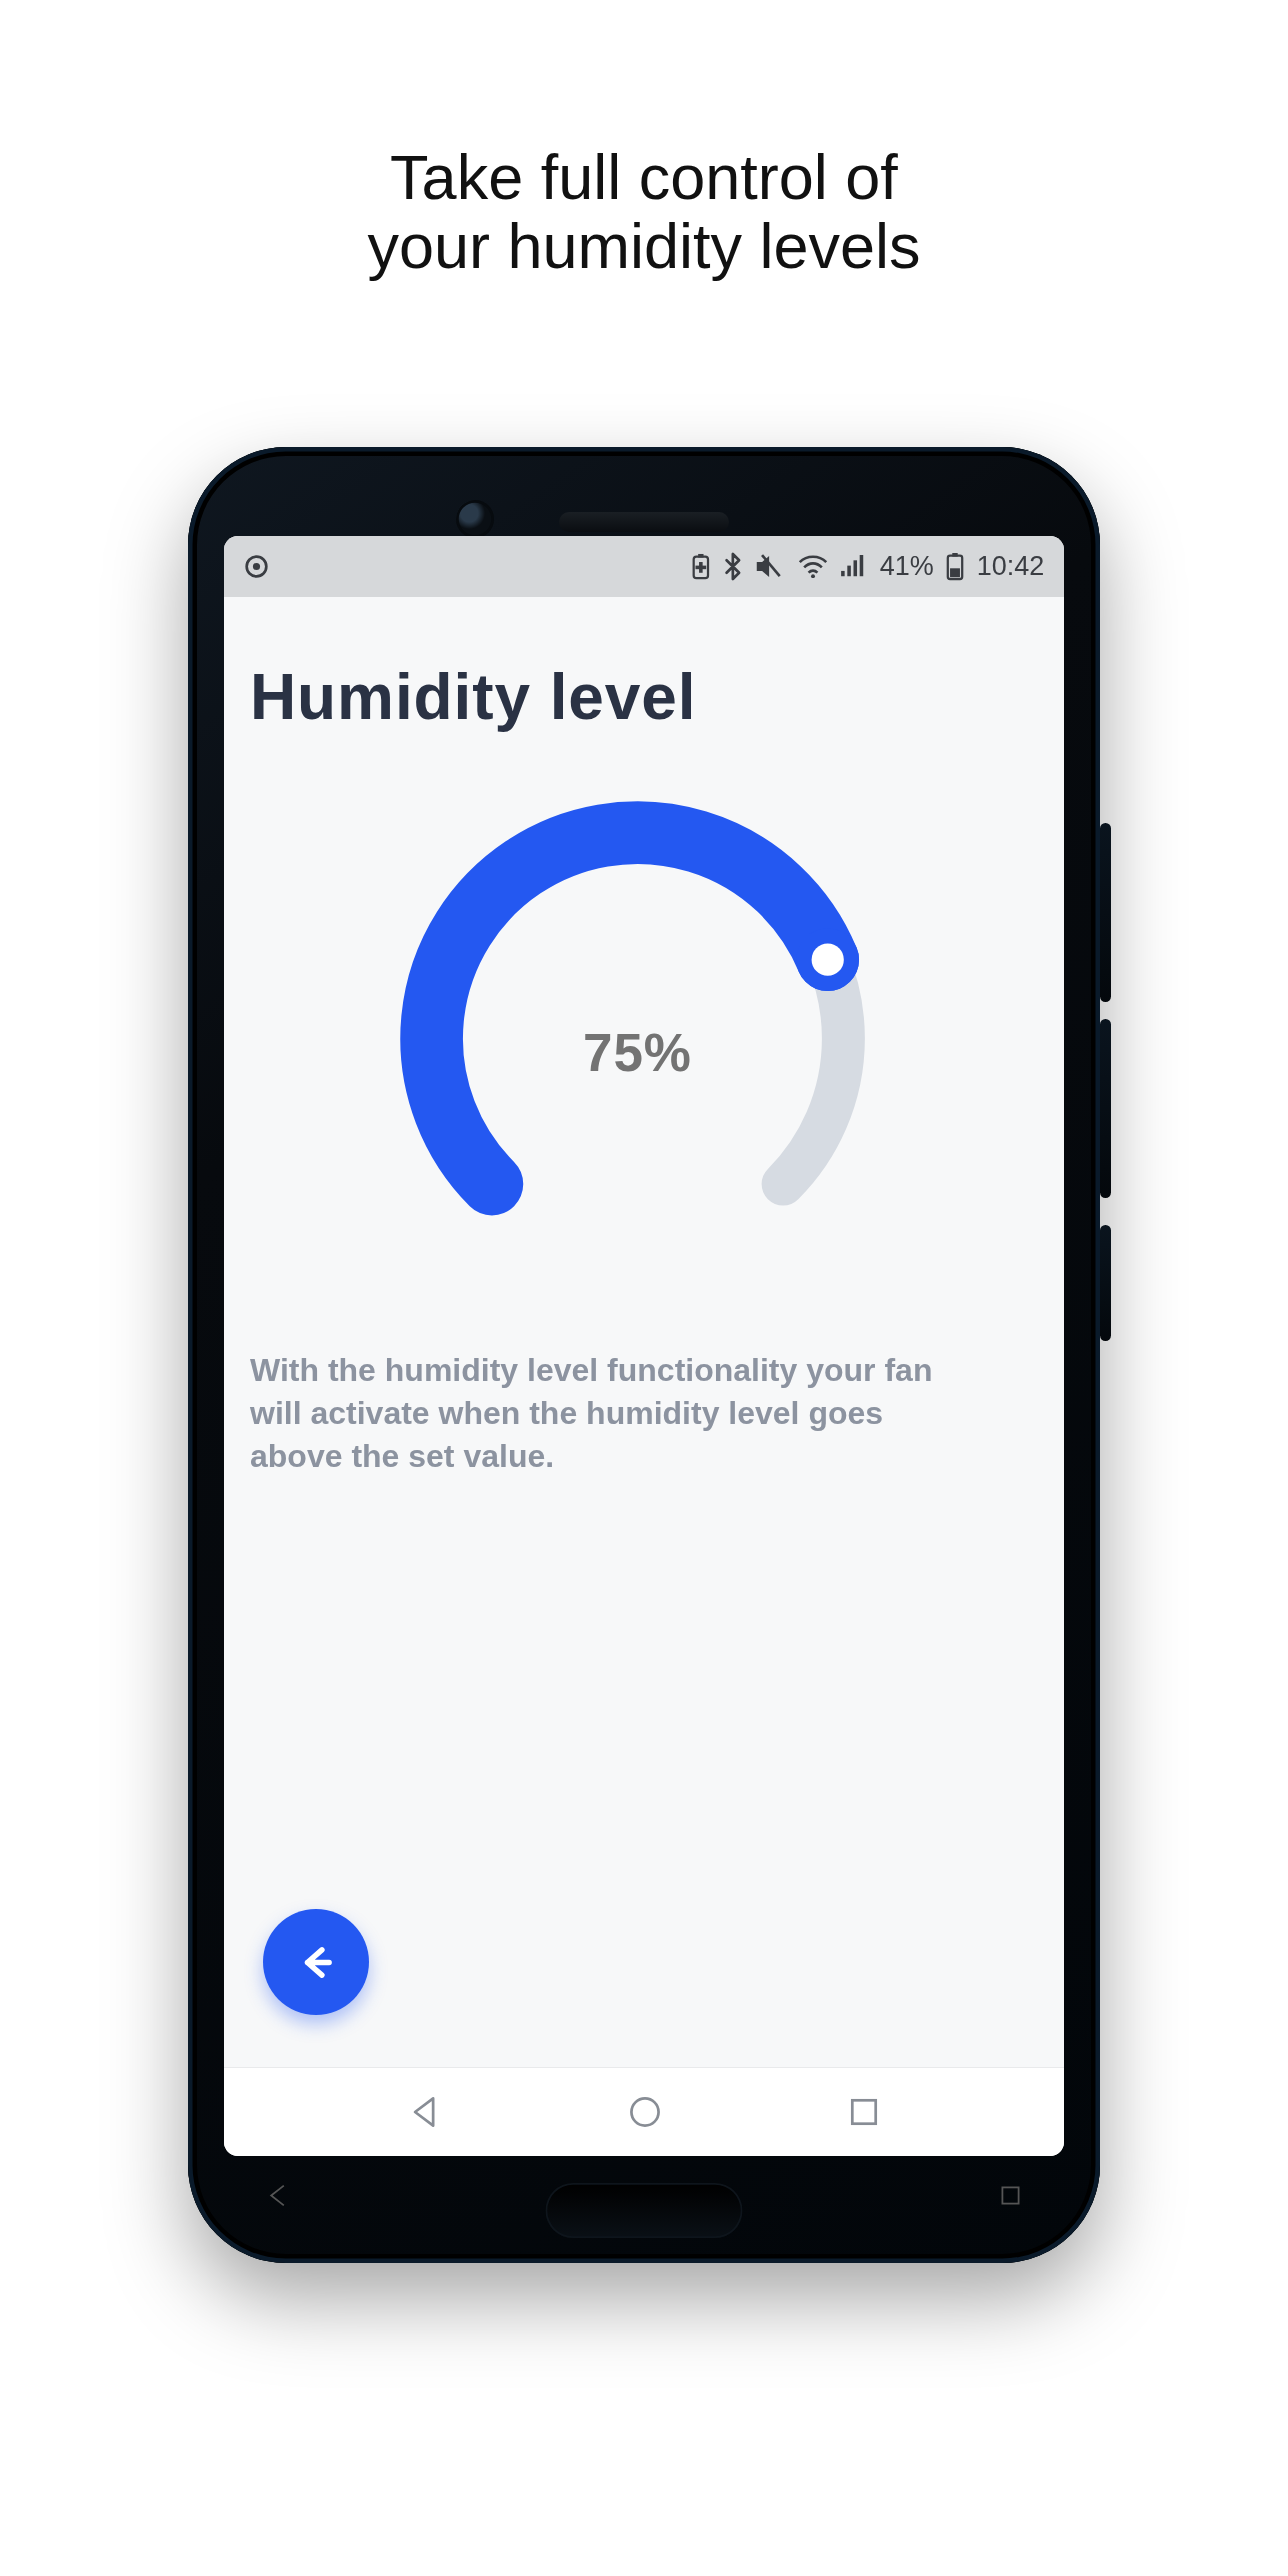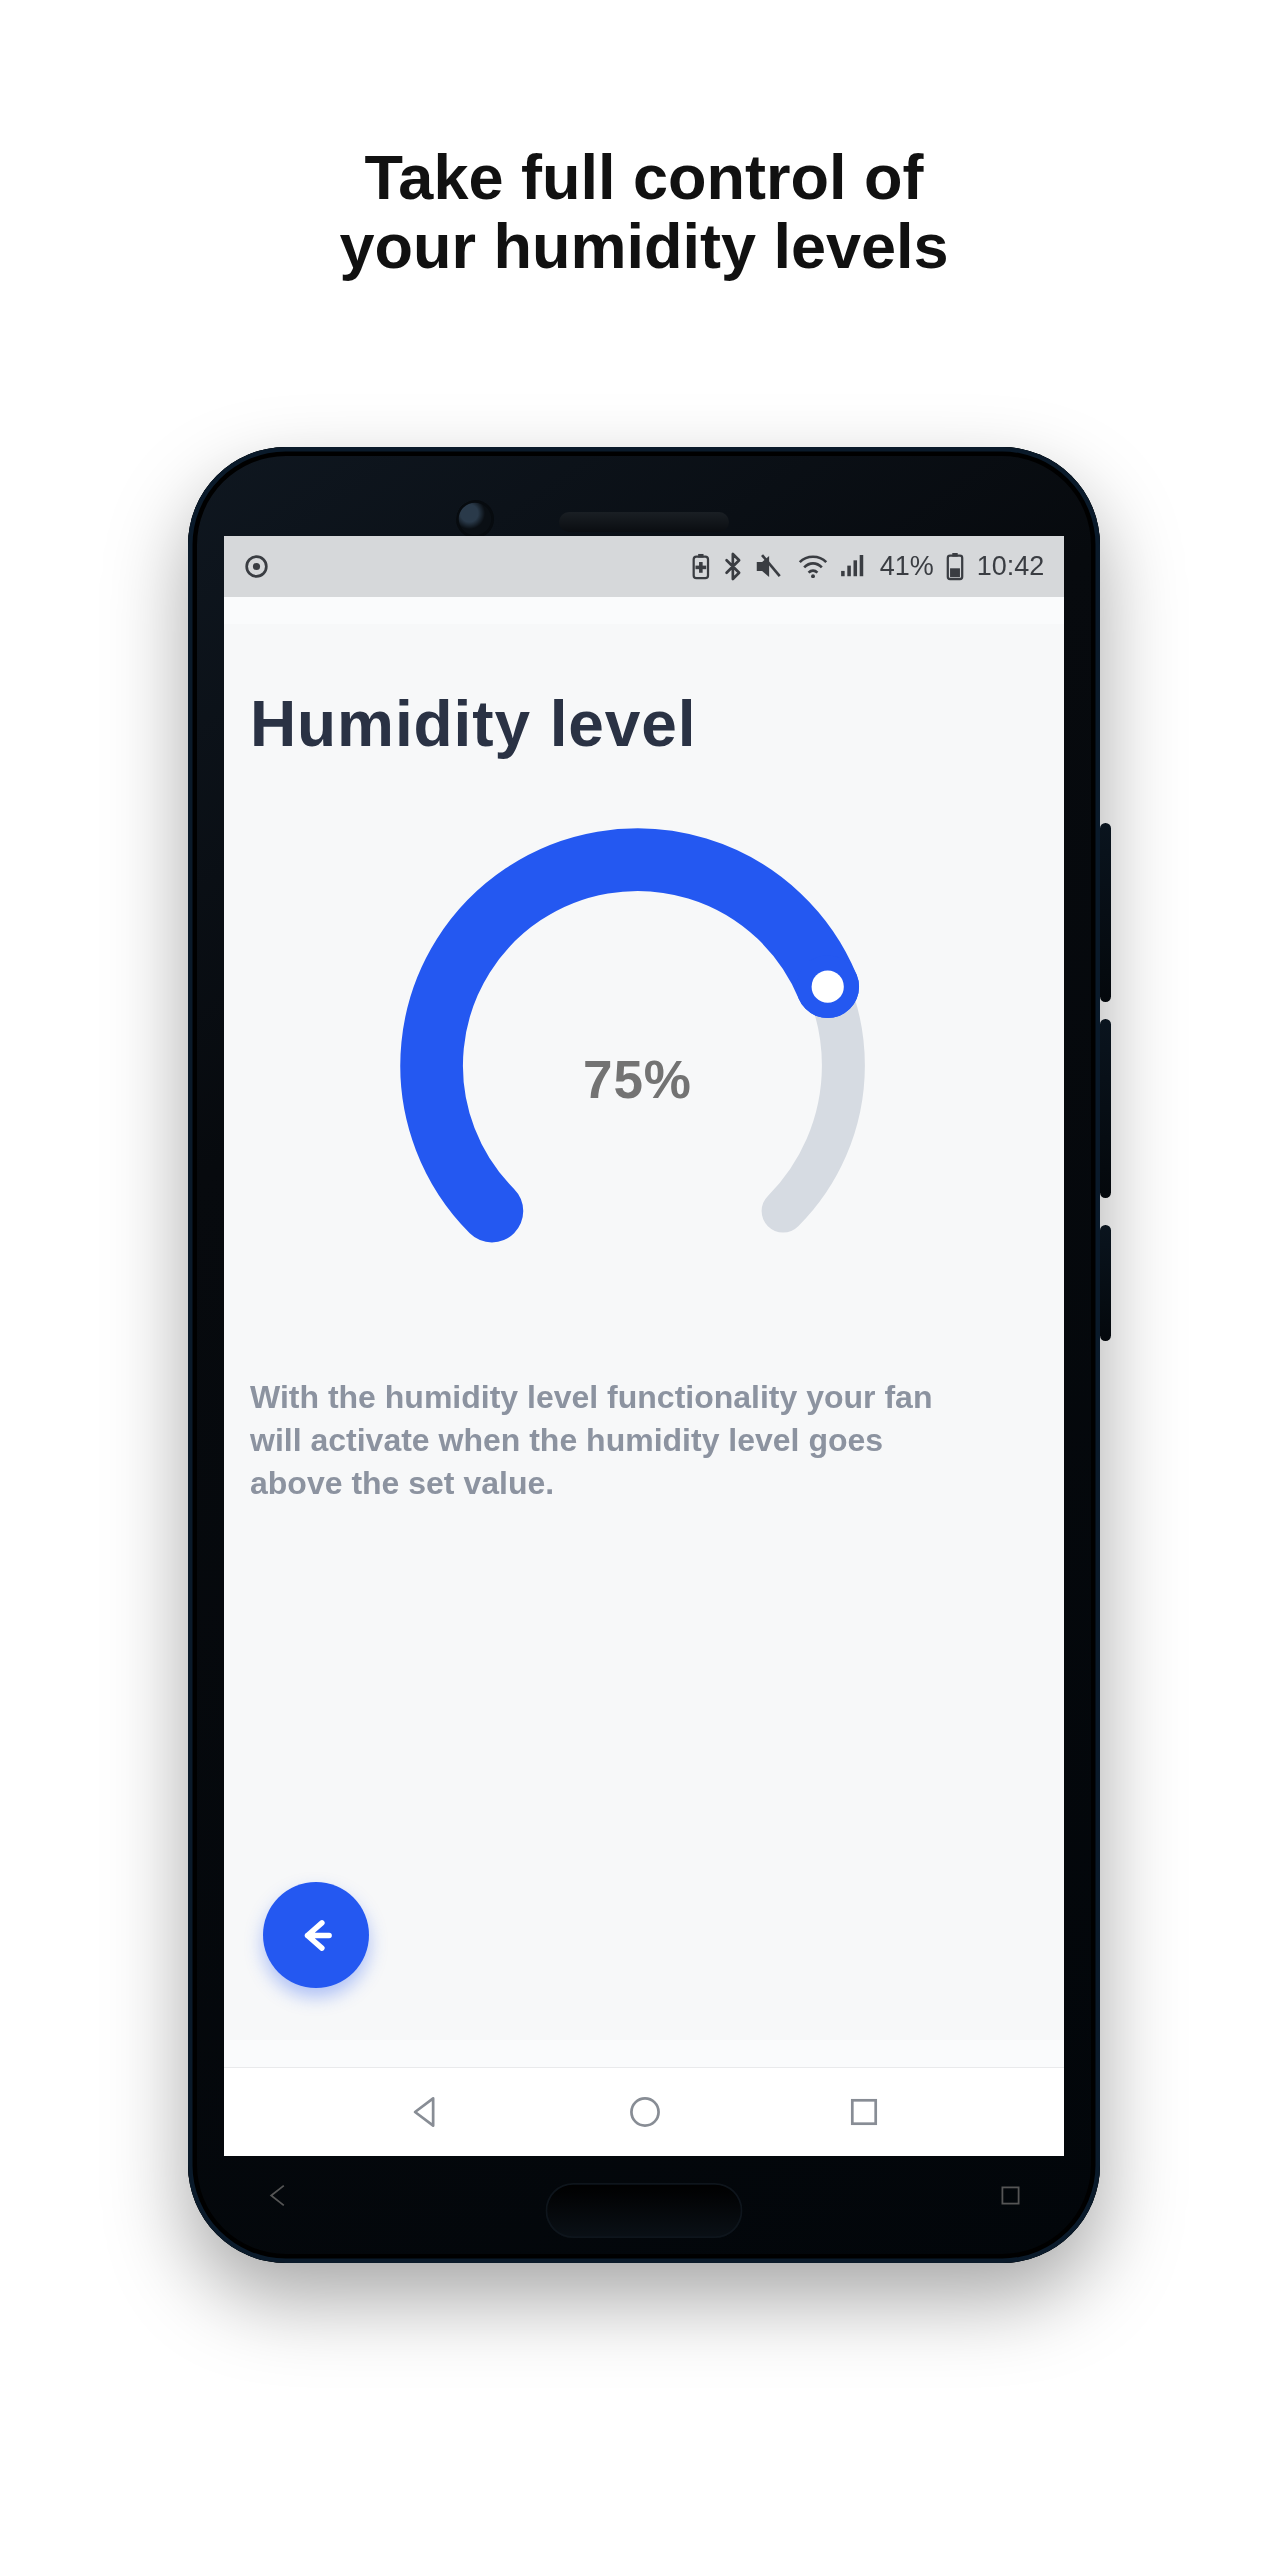--- a/index.html
+++ b/index.html
@@ -11,21 +11,21 @@
   }
 
   
   .headline {
     position: absolute;
     top: 143px;
     left: 0; right: 0;
     text-align: center;
     font-size: 63px;
     line-height: 1.1;
-    font-weight: 700;
+    font-weight: 400;
     color: #111;
   }
 
   
   .phone {
     position: absolute;
     top: 447px;
     left: 50%;
     transform: translateX(-50%);
     width: 912px;
@@ -72,26 +72,25 @@
     position: absolute; bottom: 54px; width: 27px; height: 27px;
     color: #666;
   }
   .cap-left  { left: 76px; }
   .cap-right { right: 76px; }
 
   
   .screen {
     position: absolute;
     top: 89px; left: 36px; right: 36px; bottom: 107px;
-    border-radius: 0;
+    border-radius: 14px;
     overflow: hidden;
     background: #fafbfc;
     display: flex;
     flex-direction: column;
-    gap: 27px;
   }
 
   
   .statusbar {
     height: 61px;
     background: #d6d8da;
     display: flex;
     align-items: center;
     padding: 0 19.7px;
     font-size: 27px;

